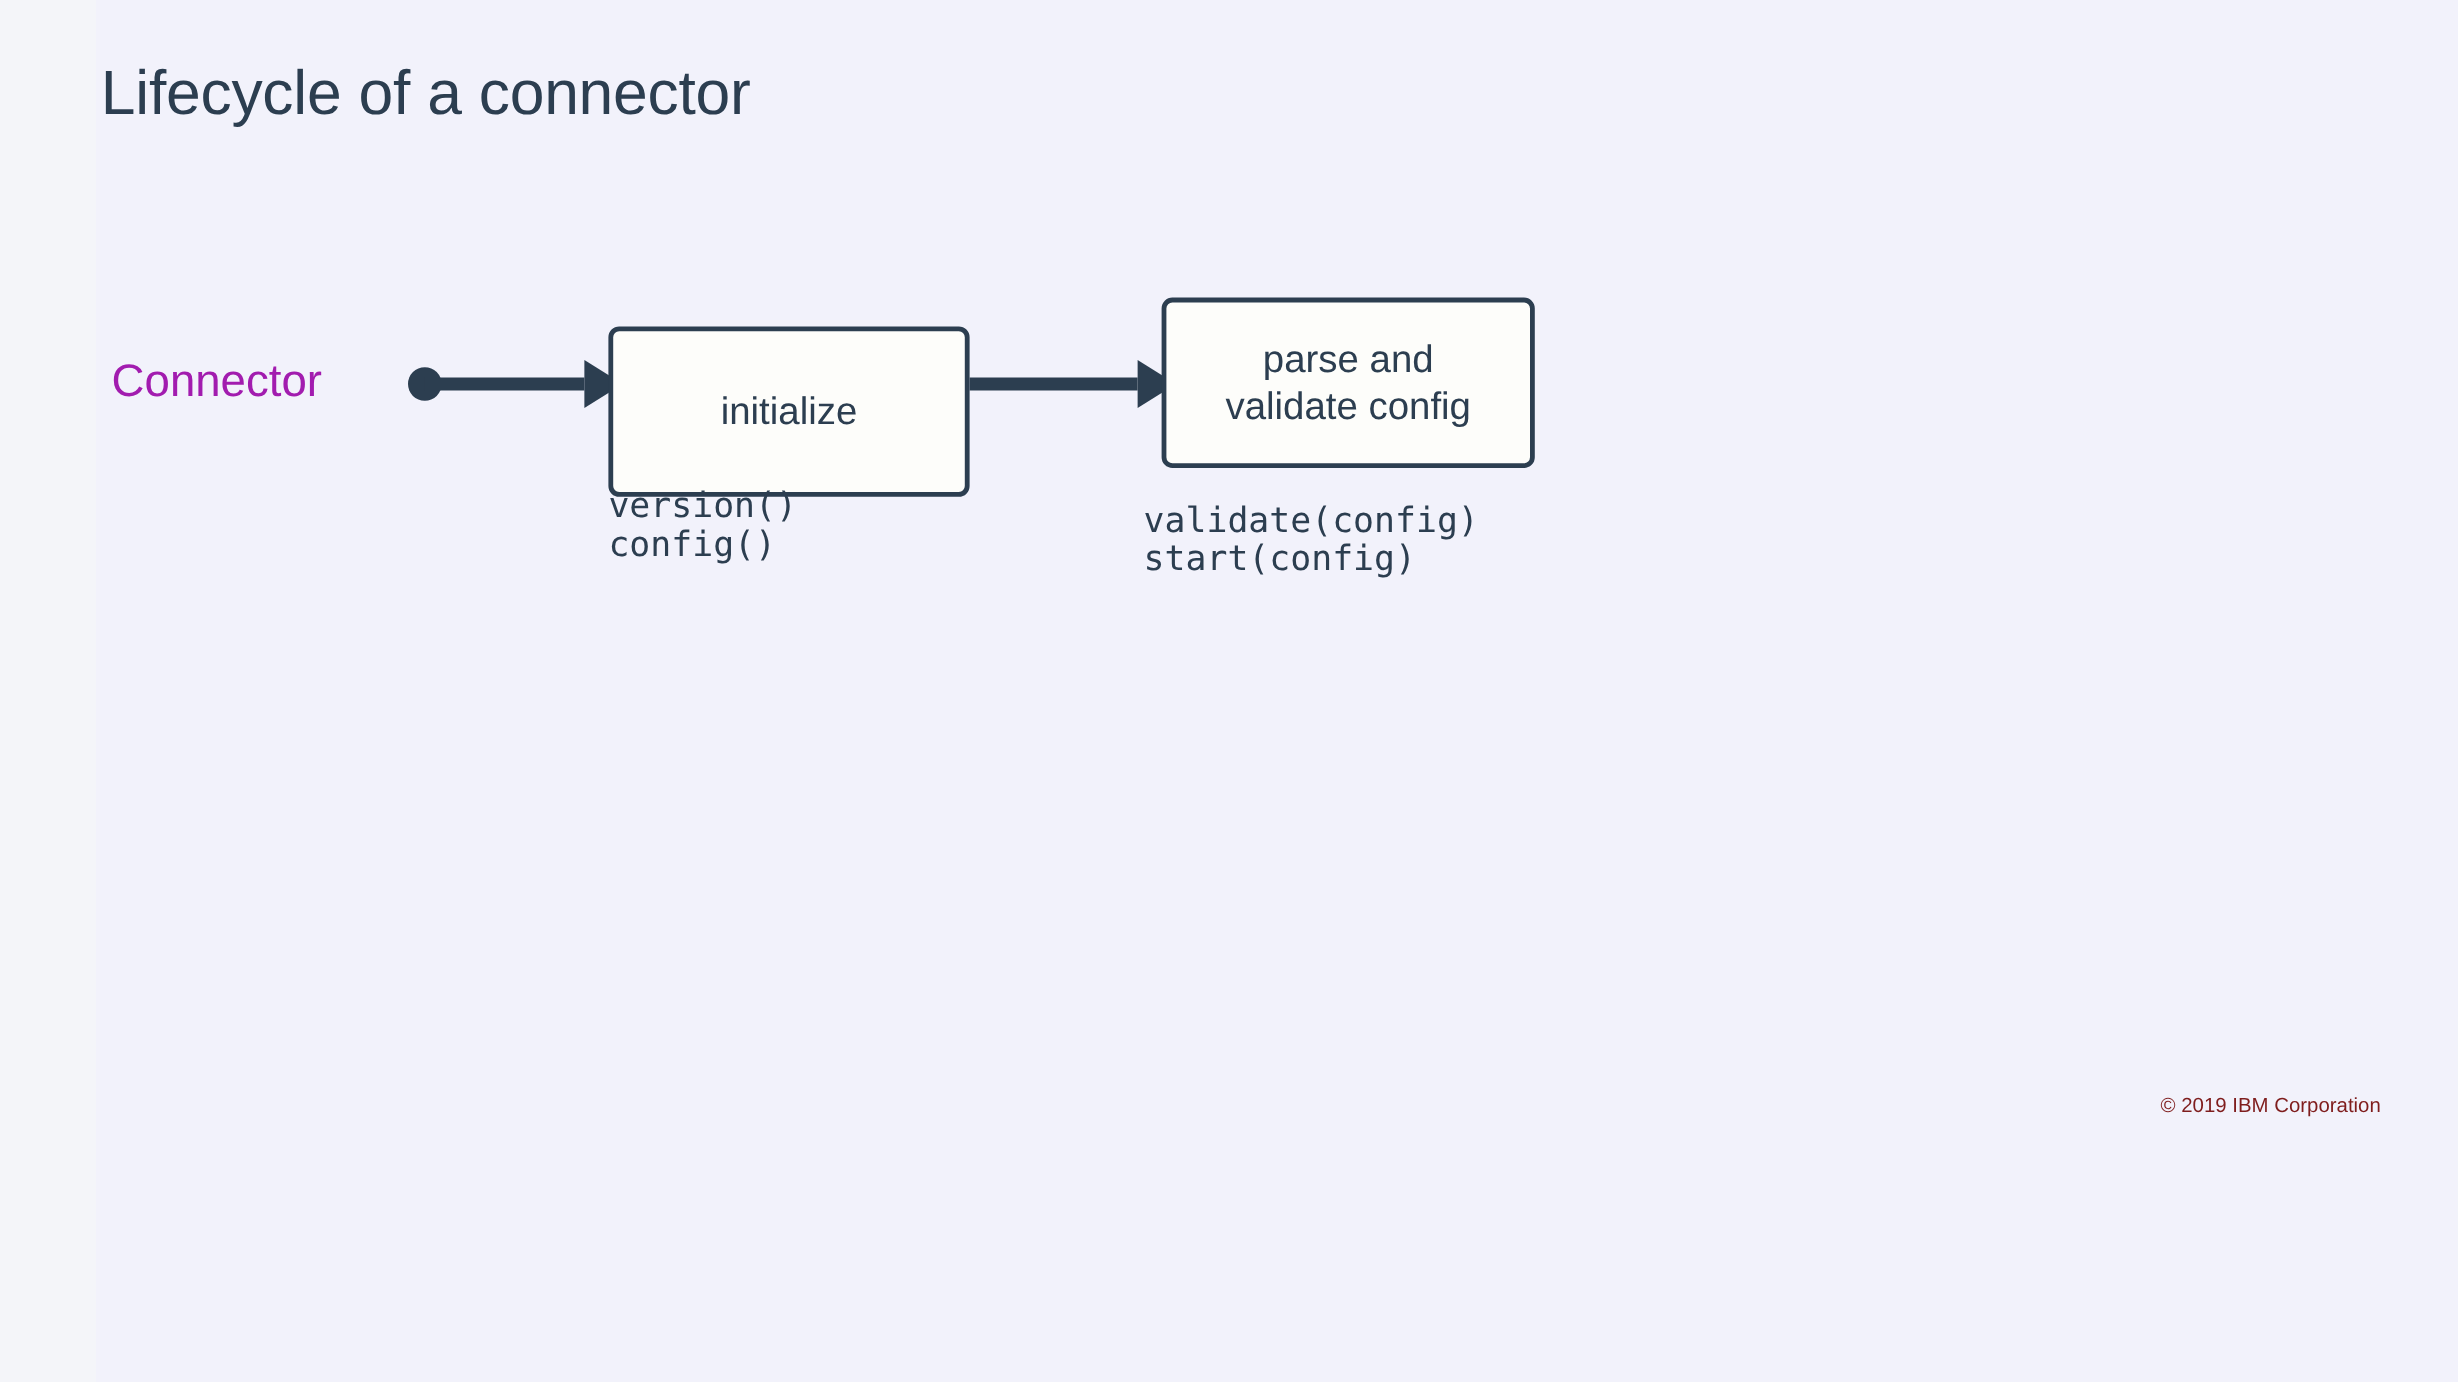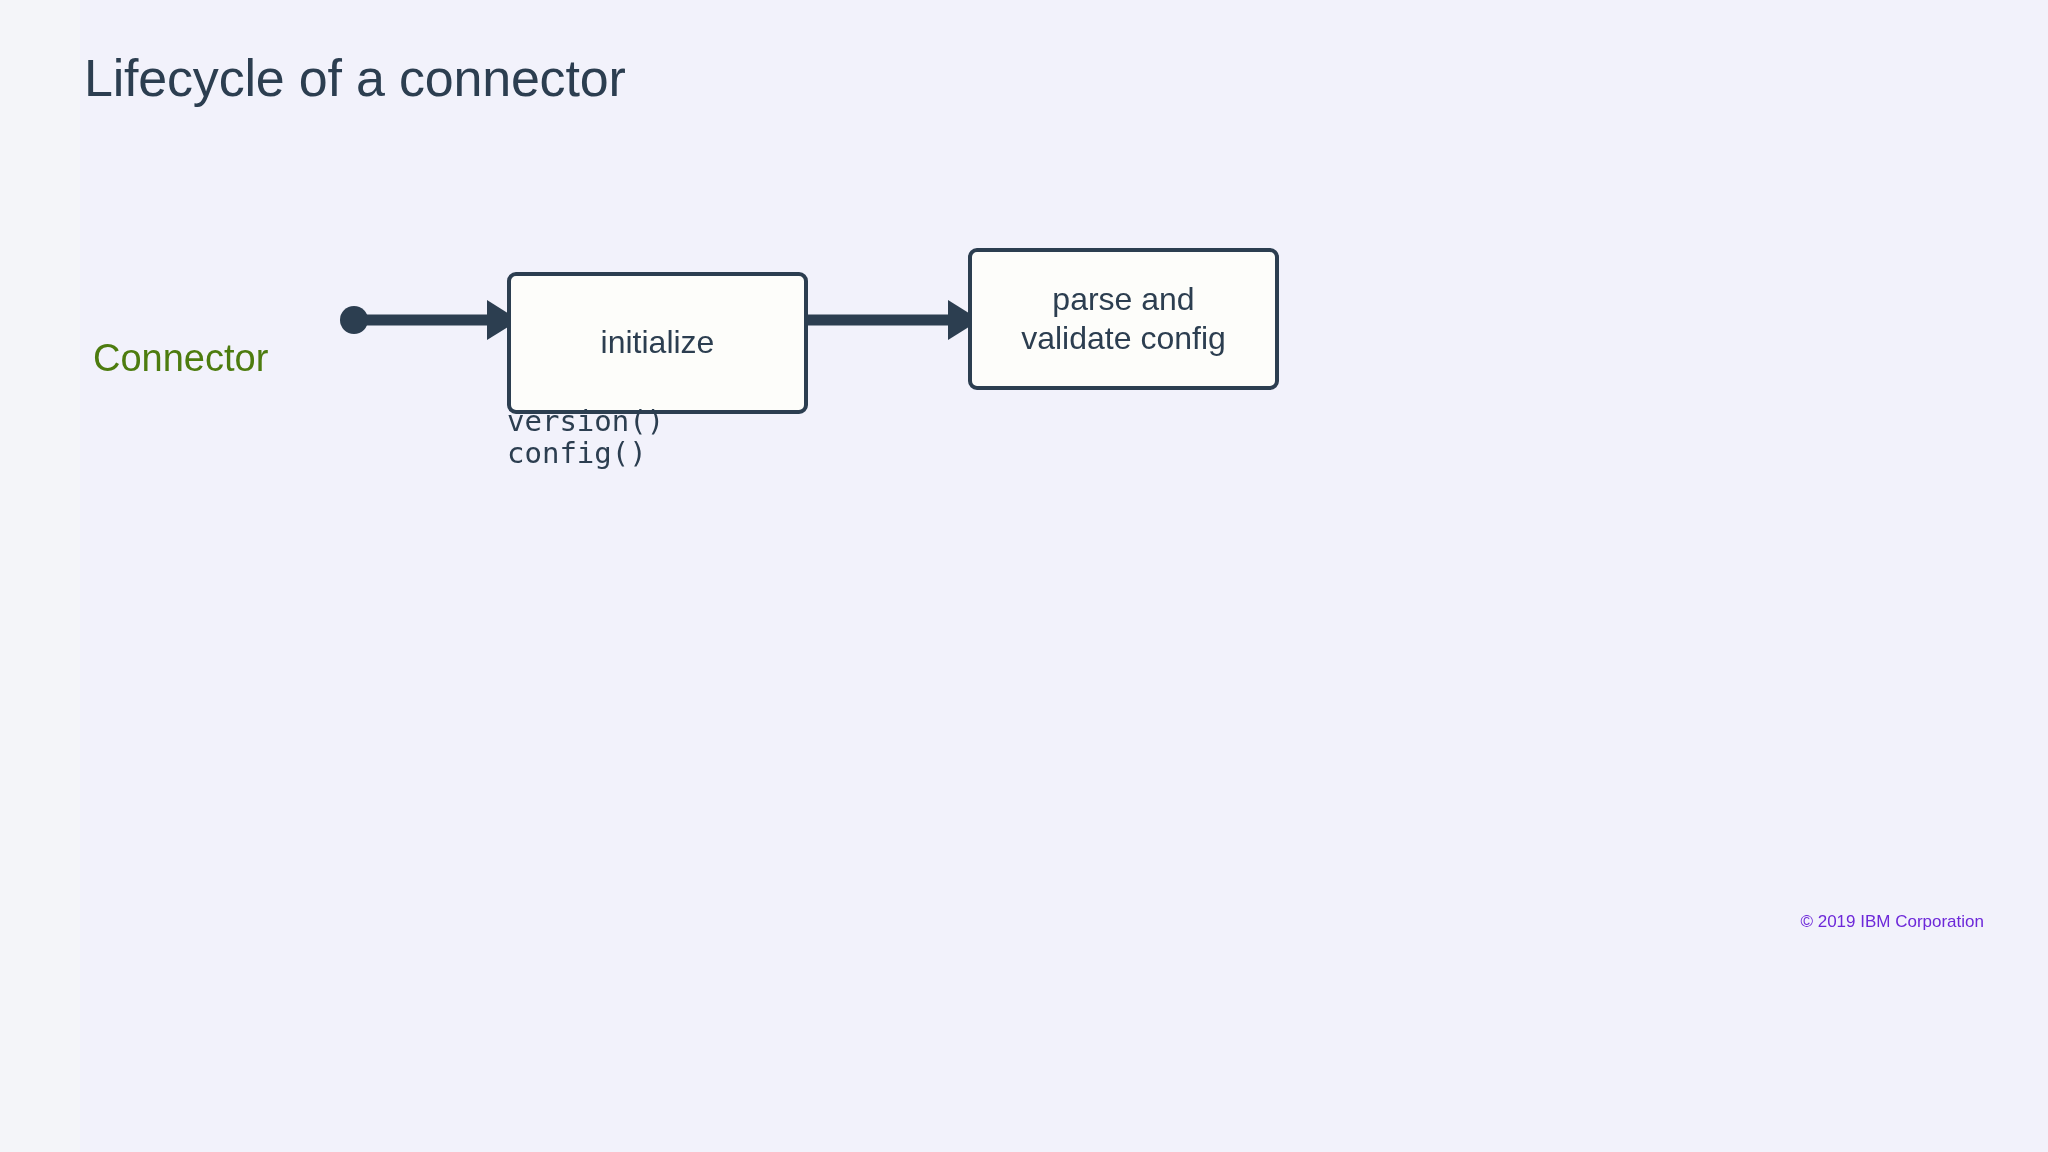--- a/index.html
+++ b/index.html
@@ -49,23 +49,22 @@
     left: 0;
     top: 0;
     width: 2048px;
     height: 1152px;
   }
 
   .node-label {
     position: absolute;
     font-size: 38px;
     font-weight: 400;
-    color: #4d7c0f;
+    color: #a21caf;
     white-space: nowrap;
-    margin-top: 40px;
   }
   .node-label.connector-label {
     left: 93px;
     top: 297px;
   }
 
   .flow-box {
     position: absolute;
     box-sizing: border-box;
     background: #fdfdfa;
@@ -117,21 +116,21 @@
     left: 953px;
     top: 417px;
     width: 341px;
   }
 
   .footer-copyright {
     position: absolute;
     right: 64px;
     bottom: 28px;
     font-size: 17px;
-    color: #6d28d9;
+    color: #7f1d1d;
     white-space: nowrap;
   }
 </style>
 </head>
 <body>
 
 <div id="slide">
 
   <div class="content-panel"></div>
 
@@ -156,16 +155,18 @@
   </div>
 
   <div class="api-caption caption-initialize">version()
 config()</div>
 
   <div class="flow-box box-validate">
     <span class="box-text">parse and
 validate config</span>
   </div>
 
+  <div class="api-caption caption-validate">validate(config)
+start(config)</div>
 
   <div class="footer-copyright">© 2019 IBM Corporation</div>
 
 </div>
 
 </body></html>

